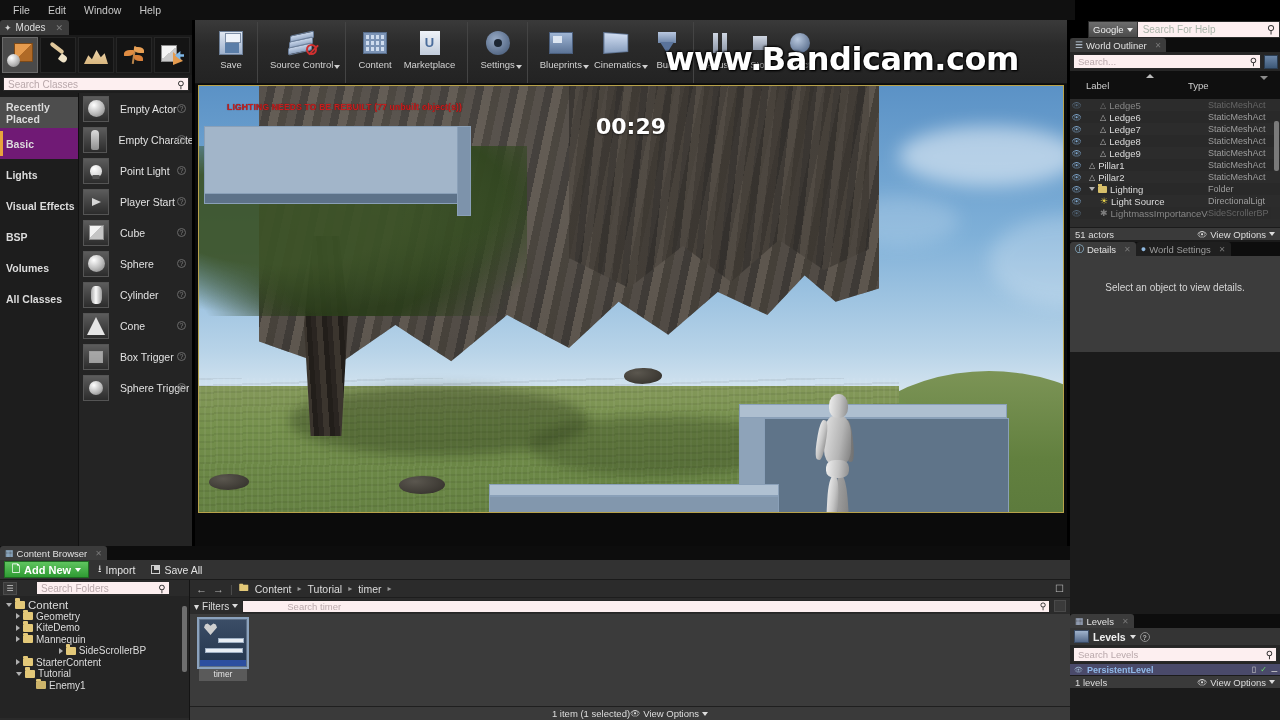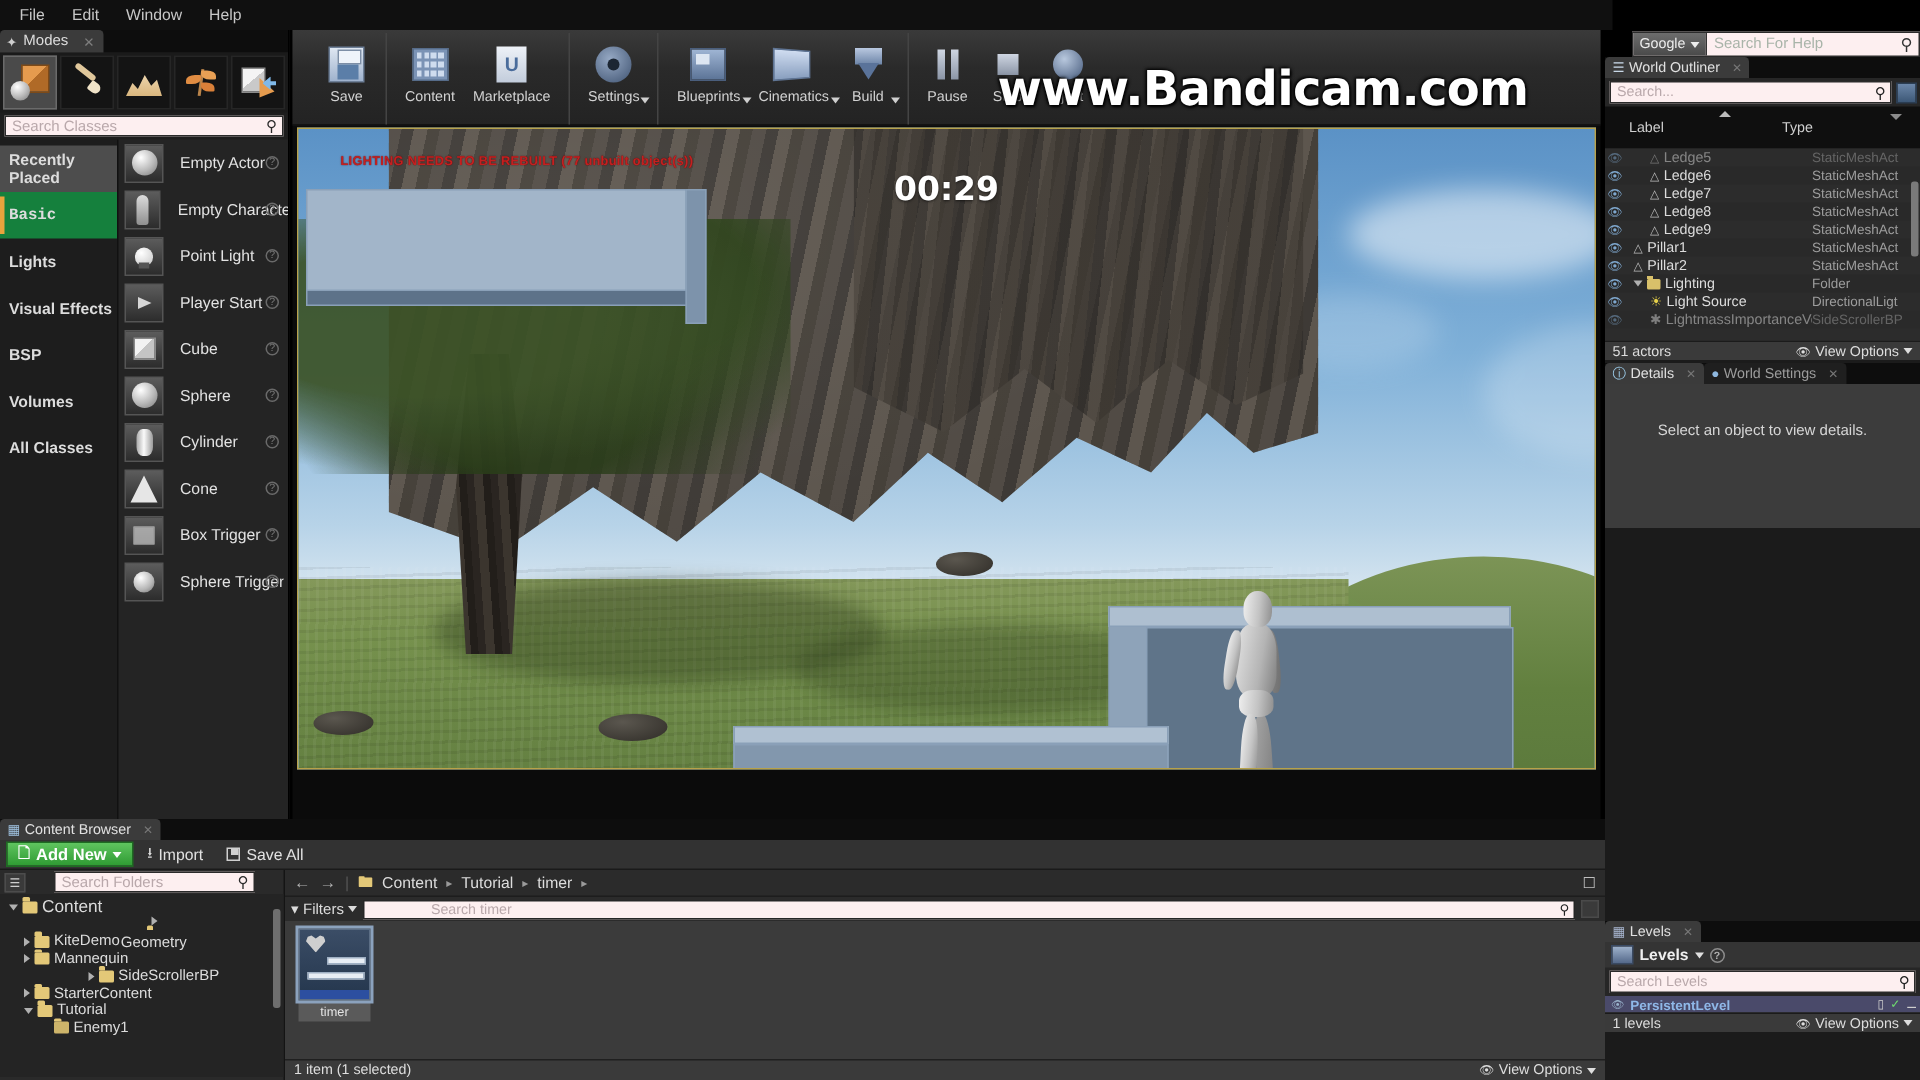--- a/index.html
+++ b/index.html
@@ -38,21 +38,21 @@
   .searchbox { height:14px; margin:2px 3px; background:#fdeff0; display:flex; align-items:center;
     border:1px solid #2a2a2a; }
   .searchbox .ph { flex:1; font-size:10px; color:#b9a8ab; padding-left:4px; }
   .searchbox .mg { width:14px; text-align:center; color:#2a2a2a; font-size:10px; }
 
   .modesbody { display:flex; height:455px; }
   .catlist { width:78px; background:#1d1d1d; padding-top:4px; }
   .cat { height:31px; display:flex; align-items:center; padding-left:6px; font-size:10.5px;
     color:#dcdcdc; font-weight:bold; position:relative; }
   .cat.sel { background:#4d4d4d; }
-  .cat.active { background:#15803d;font-family:Liberation Mono, monospace; }
+  .cat.active { background:#701a75; }
   .cat.active:before { content:""; position:absolute; left:0; top:3px; bottom:3px; width:3px; background:#e8a33d; }
 
   .placelist { flex:1; background:#242424; border-left:1px solid #111; overflow:hidden;}
   .prow { height:31px; display:flex; align-items:center; padding-left:4px; position:relative; }
   .prow .thumb { width:26px; height:26px; border:1px solid #555; background:linear-gradient(#5c5c5c,#2c2c2c);
     display:flex; align-items:center; justify-content:center; position:relative; overflow:hidden;}
   .prow .plabel { font-size:10.5px; color:#e2e2e2; margin-left:11px; white-space:nowrap; overflow:hidden;
      text-overflow:clip; max-width:74px; }
   .prow .hlp { position:absolute; right:6px; width:9px; height:9px; border-radius:50%;
      border:1px solid #6a6a6a; color:#7d7d7d; font-size:7px; text-align:center; line-height:8px; }
@@ -279,21 +279,21 @@
   .asset { width:48px; }
   .asset .athumb { width:48px; height:48px; background:linear-gradient(#3b4d66,#24364d);
     border:1px solid #5c6e85; position:relative; overflow:hidden; }
   .asset.sel .athumb { outline:2px solid #8ba2bd; }
   .asset .aname { height:14px; background:#4f4f4f; font-size:8.5px; color:#e4e4e4;
     display:flex; align-items:center; justify-content:center; }
   .asset.sel .aname { background:#5a5a5a; }
   .wb-heart { position:absolute; left:4px; top:3px; width:13px; height:12px; background:#cfcfcf;
     clip-path:polygon(50% 100%, 0 38%, 9% 12%, 28% 5%, 50% 22%, 72% 5%, 91% 12%, 100% 38%); }
   .wb-bar { position:absolute; height:5px; background:#e8eef5; border:1px solid #9fb0c4;}
-  .cb-status { height:14px; background:#3a3a3a; display:flex; align-items:center; justify-content:space-between;
+  .cb-status { height:14px; background:#3a3a3a; display:flex; align-items:center; justify-content:center;
     padding:0 6px; font-size:9.5px; color:#dedede; border-top:1px solid #1f1f1f; }
 </style>
 </head>
 <body>
 
 <div id="app">
 
   <div class="menubar">
     <div class="mi">File</div>
     <div class="mi">Edit</div>
@@ -445,20 +445,34 @@
 
   <div class="viewportwrap">
 
     <div class="toolbar">
       <div class="tbgroup">
         <div class="tbitem">
           <div class="ti">
               <div class="ic-save"></div>
             </div>
           <div class="tl">Save</div>
+        </div>
+      </div>
+      <div class="tbgroup">
+        <div class="tbitem">
+          <div class="ti">
+              <div class="ic-src">
+                <i></i>
+                <i></i>
+                <i></i>
+                <b></b>
+              </div>
+            </div>
+          <div class="tl">Source Control</div>
+          <div class="dd"></div>
         </div>
       </div>
       <div class="tbgroup">
         <div class="tbitem">
           <div class="ti">
               <div class="ic-content">
                 <u></u>
                 <u></u>
                 <u></u>
                 <u></u>
@@ -803,21 +817,21 @@
             <div class="mg">⚲</div>
           </div>
         </div>
         <div class="cb-tree" id="cbtree">
           <div class="tscroll"></div>
         <div class="trow root" style="padding-left: 4px;">
               <span class="tri-ic open"></span>
               <span class="fold"></span>
               <span>Content</span>
             </div>
-            <div class="trow" style="padding-left: 14px; flex-direction: column;">
+            <div class="trow" style="padding-left: 14px;">
               <span class="tri-ic"></span>
               <span class="fold"></span>
               <span>Geometry</span>
             </div>
             <div class="trow" style="padding-left: 14px;">
               <span class="tri-ic"></span>
               <span class="fold"></span>
               <span>KiteDemo</span>
             </div>
             <div class="trow" style="padding-left: 14px;">

